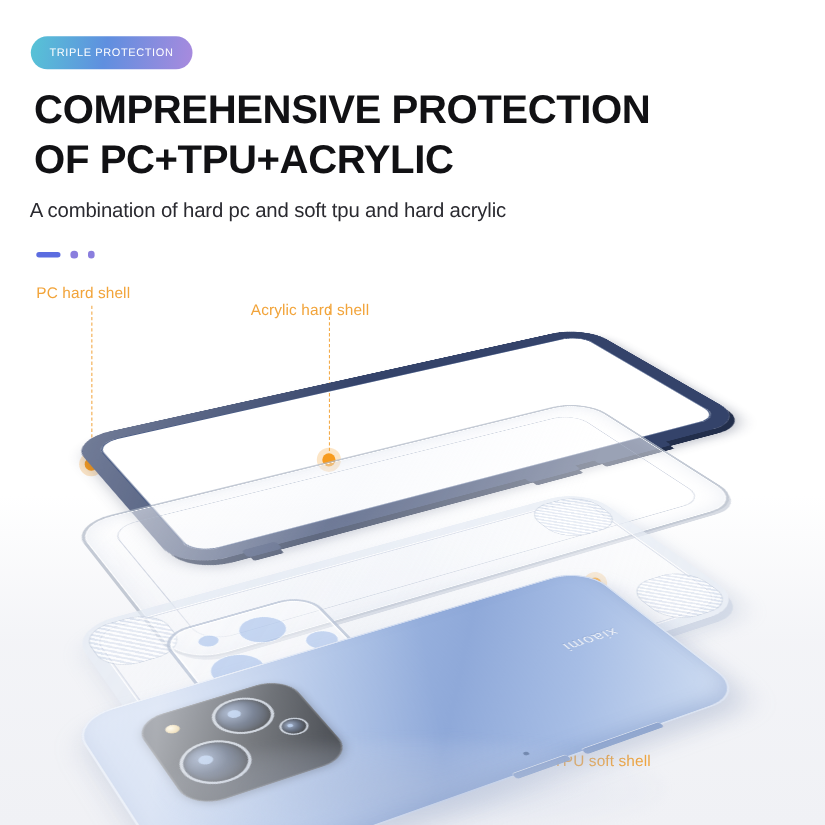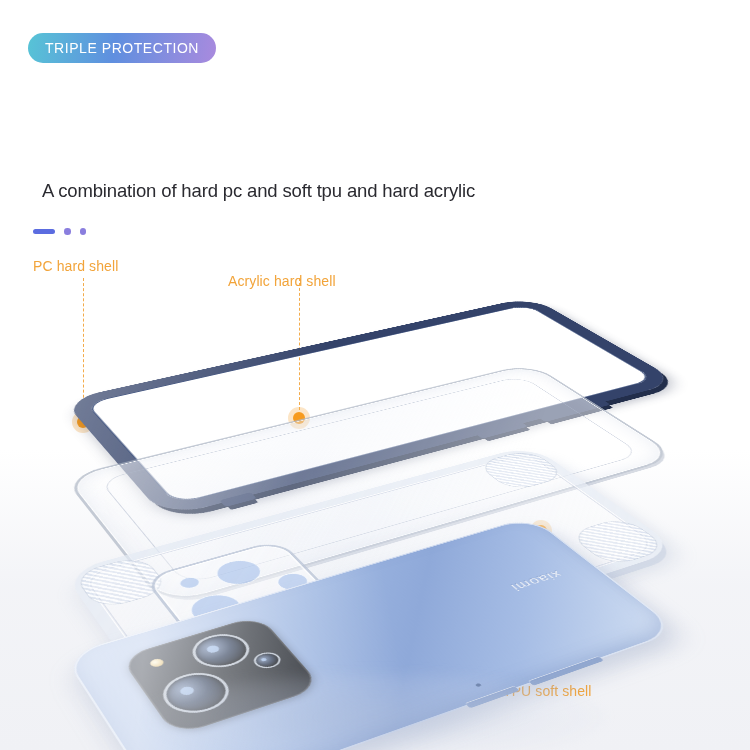--- a/index.html
+++ b/index.html
@@ -30,38 +30,38 @@
   
   .badge {
     position: absolute;
     left: 28px; top: 33px;
     height: 30px;
     padding: 0 17px;
     display: flex; align-items: center;
     border-radius: 16px;
     background: linear-gradient(100deg, #57c4d6 0%, #5f8fdf 46%, #a98ade 100%);
     color: #ffffff;
-    font-size: 14px;
+    font-size: 10px;
     letter-spacing: 0.55px;
     white-space: nowrap;
   }
   .headline {
     position: absolute;
     left: 31px; top: 78px;
     width: 690px;
     font-size: 36.5px;
     font-weight: 700;
     line-height: 1.22;
     letter-spacing: -0.4px;
     color: #111114;
   }
   .headline .l2 { display: block; }
   .subtitle {
     position: absolute;
-    left: 42px; top: 180px;
+    left: 27px; top: 180px;
     font-size: 18.5px;
     color: #2a2a30;
     letter-spacing: -0.15px;
   }
   .pager {
     position: absolute;
     left: 33px; top: 228px;
     display: flex; align-items: center; gap: 9px;
   }
   .pager .dash {
@@ -325,20 +325,24 @@
 <body>
 
 <div id="page">
 
   <div class="floor-shade"></div>
 
   <div class="badge">
     <span>TRIPLE PROTECTION</span>
   </div>
 
+  <div class="headline">
+    <span class="l1">COMPREHENSIVE PROTECTION</span>
+    <span class="l2">OF PC+TPU+ACRYLIC</span>
+  </div>
 
   <div class="subtitle">A combination of hard pc and soft tpu and hard acrylic</div>
 
   <div class="pager">
     <span class="dash"></span>
     <span class="dot"></span>
     <span class="dot"></span>
   </div>
 
   <div class="callout-label" style="left:33px; top:258px;">PC hard shell</div>

